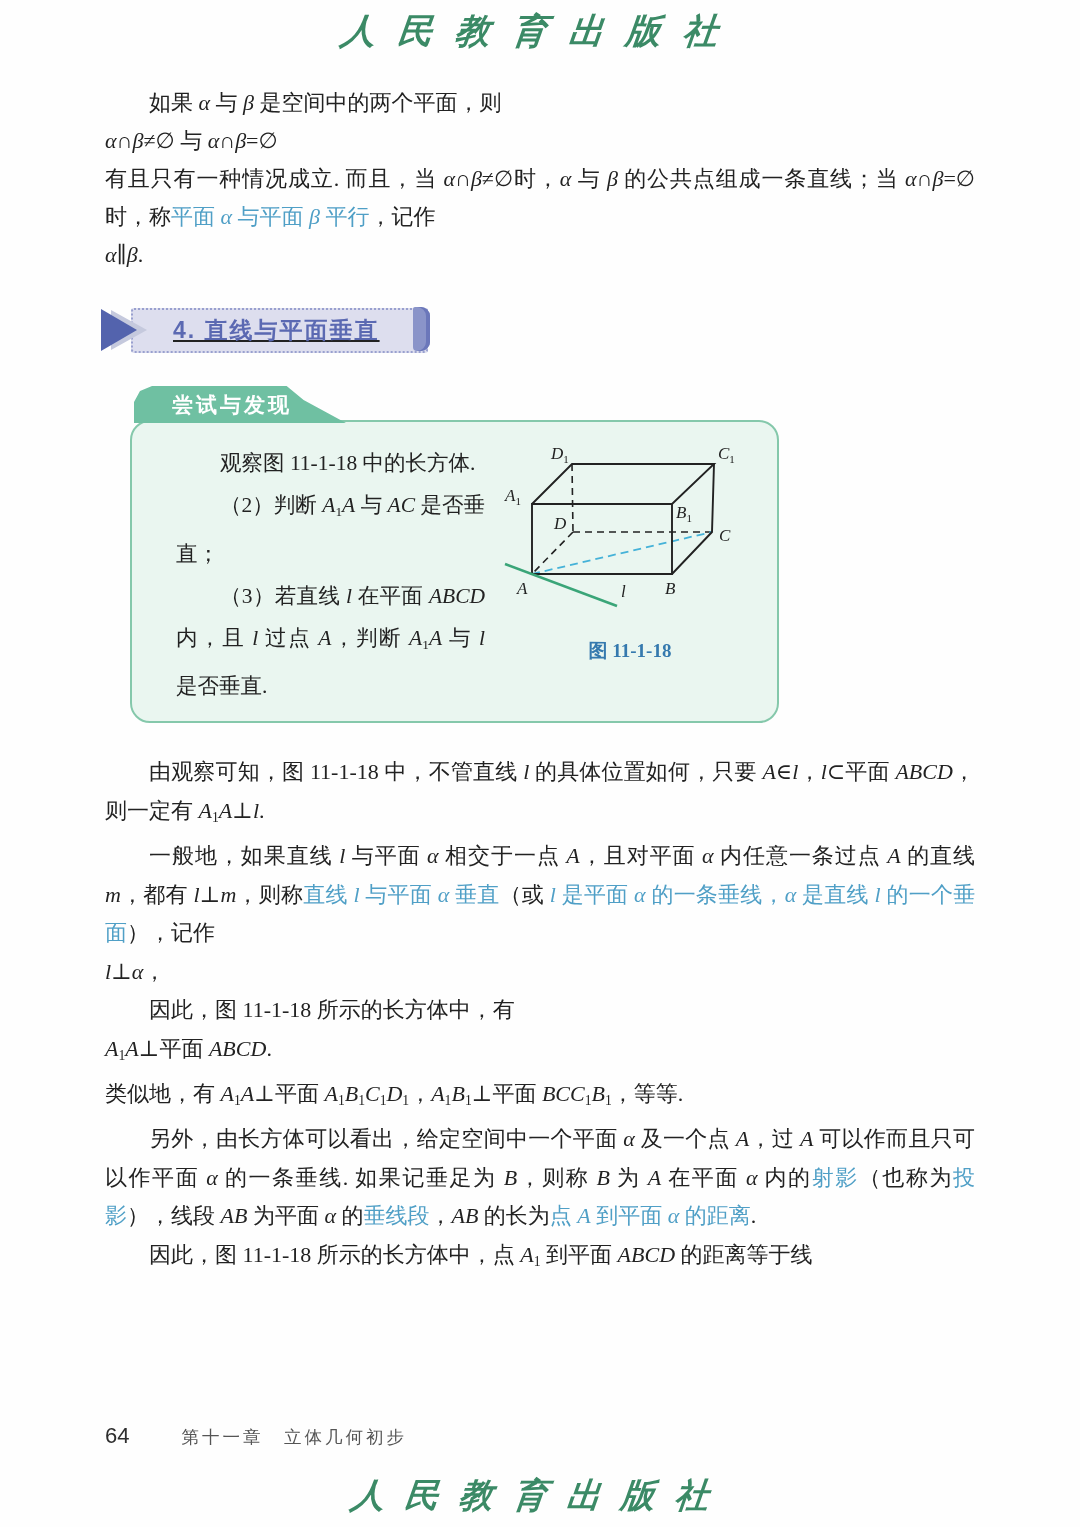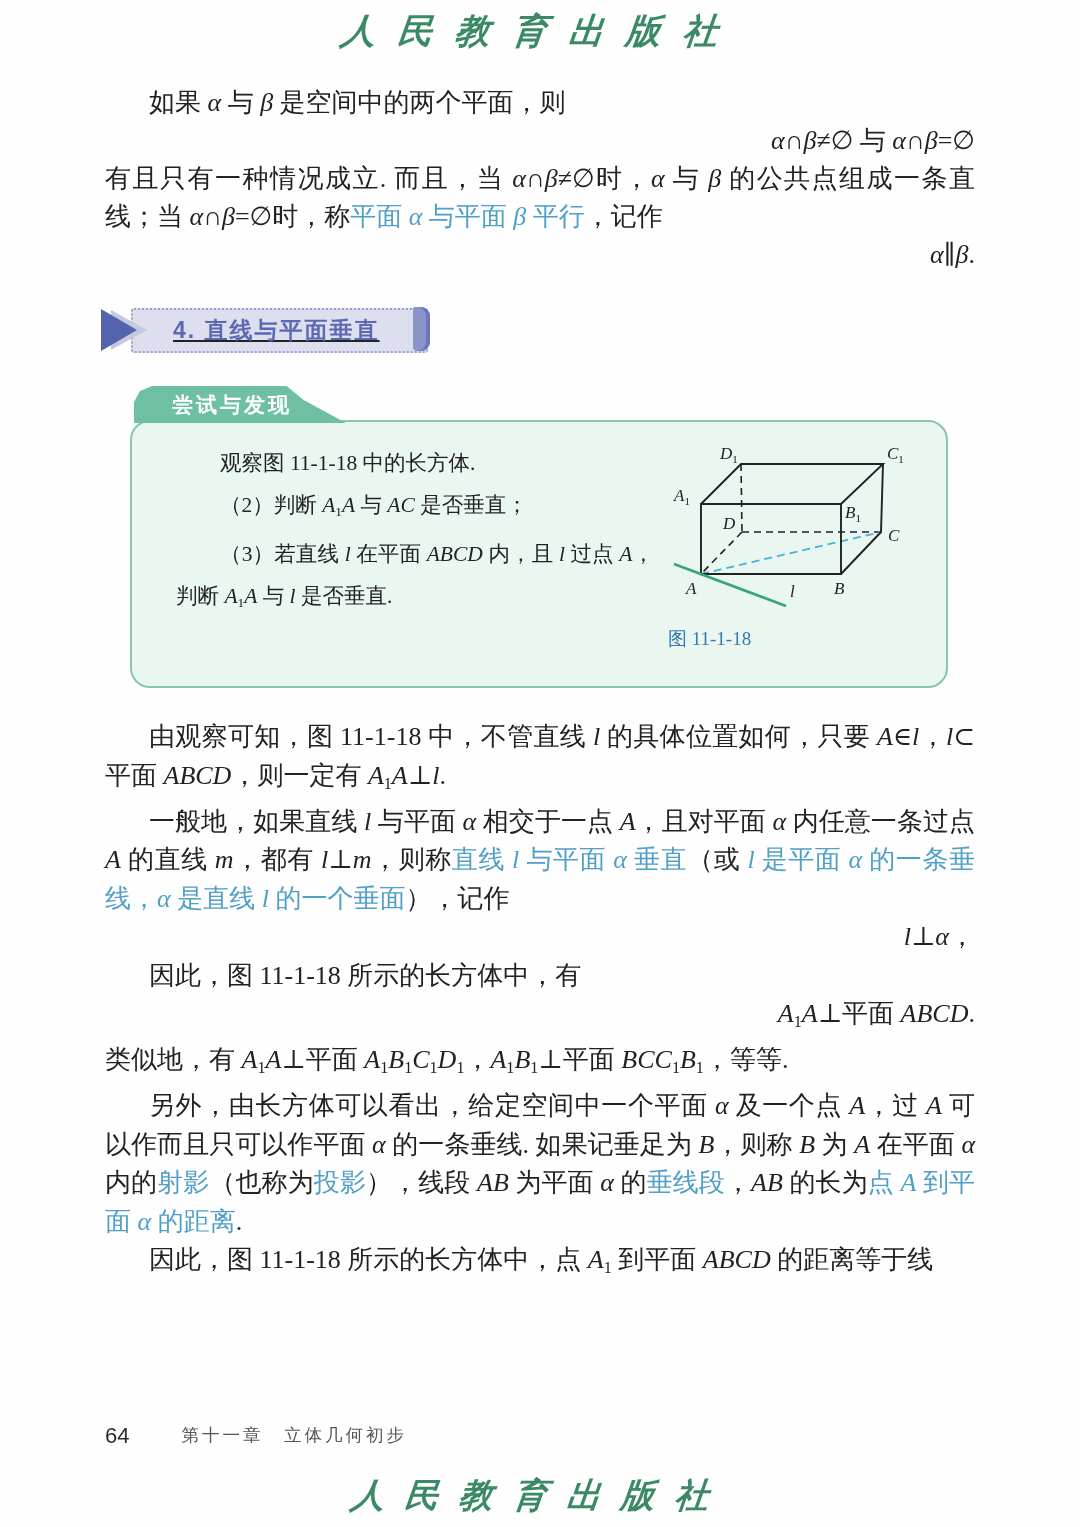--- a/index.html
+++ b/index.html
@@ -9,23 +9,23 @@
     position:relative; overflow:hidden; box-sizing:border-box;
   }
   
   .logo { text-align:center; padding-top:8px; height:58px; }
   .logo span {
     color:#3b8a66; font-size:35px; font-style:italic; font-weight:bold;
     letter-spacing:22px; font-family:"DejaVu Serif",serif;
     transform:skewX(-6deg); display:inline-block;
   }
   .content { padding:0 105px; }
-  .para { font-size:26px; line-height:38px; text-align:justify; }
+  .para { font-size:22px; line-height:38px; text-align:justify; }
   .para.indent { text-indent:44px; }
-  .para.center { text-align:right; text-indent:0; }
+  .para.center { text-align:left; text-indent:0; }
   .i { font-style:italic; font-family:"Liberation Serif",serif; }
   .b { color:#4f9fc6; }
   .sub { font-size:0.62em; vertical-align:-0.28em; }
   .intro { margin-top:18px; }
 
   
   .section-banner { display:flex; align-items:center; margin:30px 0 0 -8px; height:52px; position:relative;text-decoration:underline; }
   .banner-arrow { position:relative; z-index:3; width:52px; height:46px; flex:0 0 auto; }
   .banner-pill {
     position:relative; z-index:1; margin-left:-18px;
@@ -34,50 +34,50 @@
     font-family:"Liberation Sans","DejaVu Sans",sans-serif;
     font-weight:bold; font-size:23px; color:#5b69b2; letter-spacing:2px;
   }
   .banner-curl {
     position:absolute; right:-4px; top:-3px; width:17px; height:44px;
     background:#8a94c9; border-radius:2px 9px 9px 4px;
     box-shadow:inset -4px 0 0 #6b77ba;
   }
 
   
-  .discover { margin:30px 0 0 25px; width:818px; box-sizing:border-box; }
+  .discover { margin:30px 0 0 25px; width:649px; box-sizing:border-box; }
   .disc-tab {
     position:relative; z-index:2; margin-left:4px; width:212px; height:37px;
     background:#6fc0a2; color:#fff;
     font-family:"Liberation Sans","DejaVu Sans",sans-serif; font-weight:bold;
     font-size:21px; letter-spacing:3px;
     display:flex; align-items:center; padding-left:38px; box-sizing:border-box;
     clip-path:polygon(0 100%, 0 16px, 6px 5px, 18px 0, 72% 0, 80% 38%, 100% 100%);
   }
   .disc-box {
     margin-top:-3px; background:#eaf6f0; border:2px solid #85c8ab;
     border-radius:20px; padding:20px 16px 14px 44px; box-sizing:border-box;
     min-height:268px;
   }
   .disc-box .para { font-size:21.5px; line-height:42px; }
   .figure { float:right; width:262px; margin:0 0 0 14px; }
   .fig-caption {
-    text-align:left; color:#3579ae; font-weight:normal; font-size:19px;
-    margin-top:2px; font-family:"Liberation Serif",serif;
+    text-align:center; color:#3579ae; font-weight:bold; font-size:19px;
+    margin-top:14px; font-family:"Liberation Serif",serif;
   }
   .fig-label { font-style:italic; font-size:17px; fill:#222; font-family:"Liberation Serif",serif; }
   .fig-sub { font-size:11px; font-style:normal; }
 
   .bodytext { margin-top:30px; }
   .bodytext .para { line-height:38.5px; }
 
   
   .footer {
     position:absolute; left:0; bottom:78px; width:960px;
-    display:flex; align-items:flex-start; padding-left:105px; box-sizing:border-box;
+    display:flex; align-items:flex-end; padding-left:105px; box-sizing:border-box;
     font-family:"Liberation Sans","DejaVu Sans",sans-serif;
   }
   .page-num { font-size:22px; color:#2e2e2e; }
   .chapter { font-size:17.5px; color:#555; margin-left:52px; letter-spacing:3px; }
   .footer-logo { position:absolute; left:0; bottom:8px; width:1080px; text-align:center; }
   .footer-logo span {
     color:#3b8a66; font-size:34px; font-style:italic; font-weight:bold;
     letter-spacing:20px; font-family:"DejaVu Serif",serif; display:inline-block; transform:skewX(-6deg);
   }
 </style>

